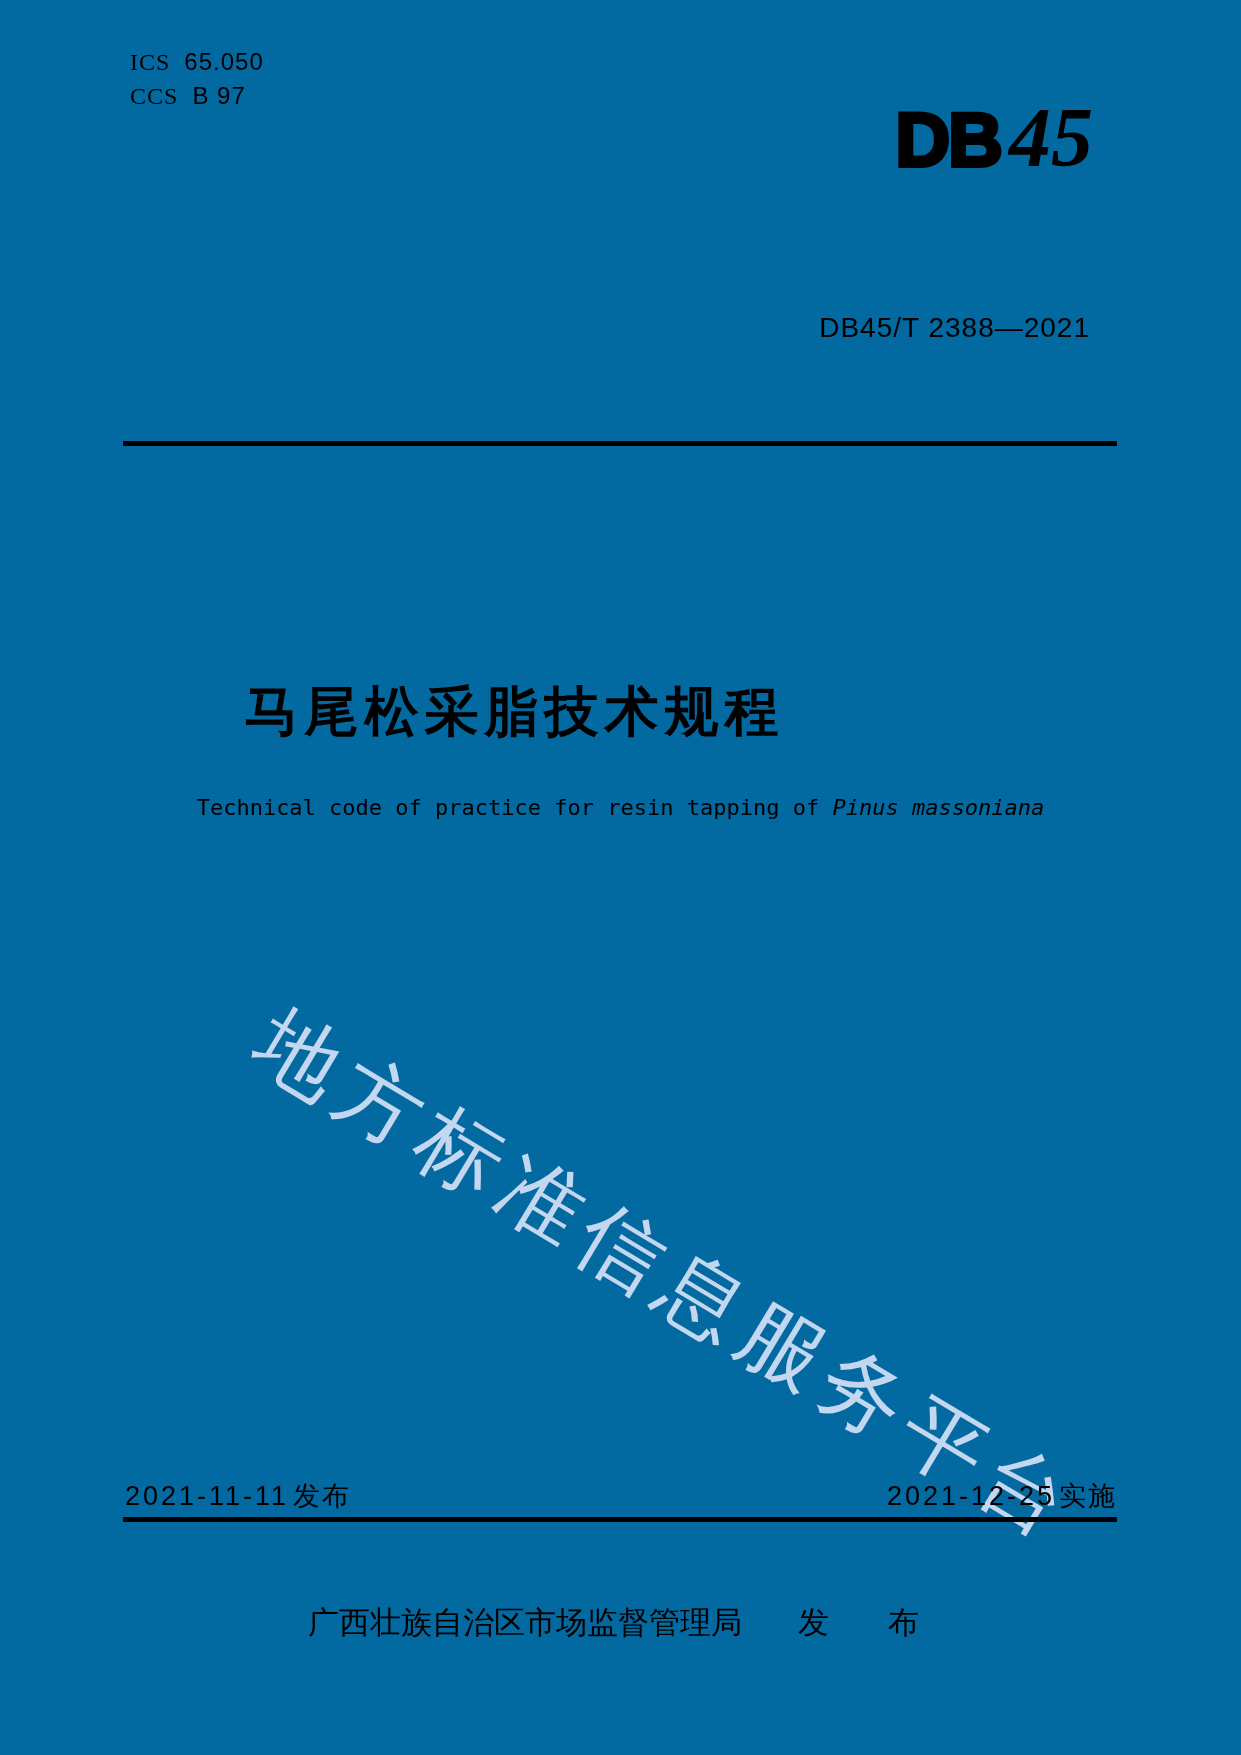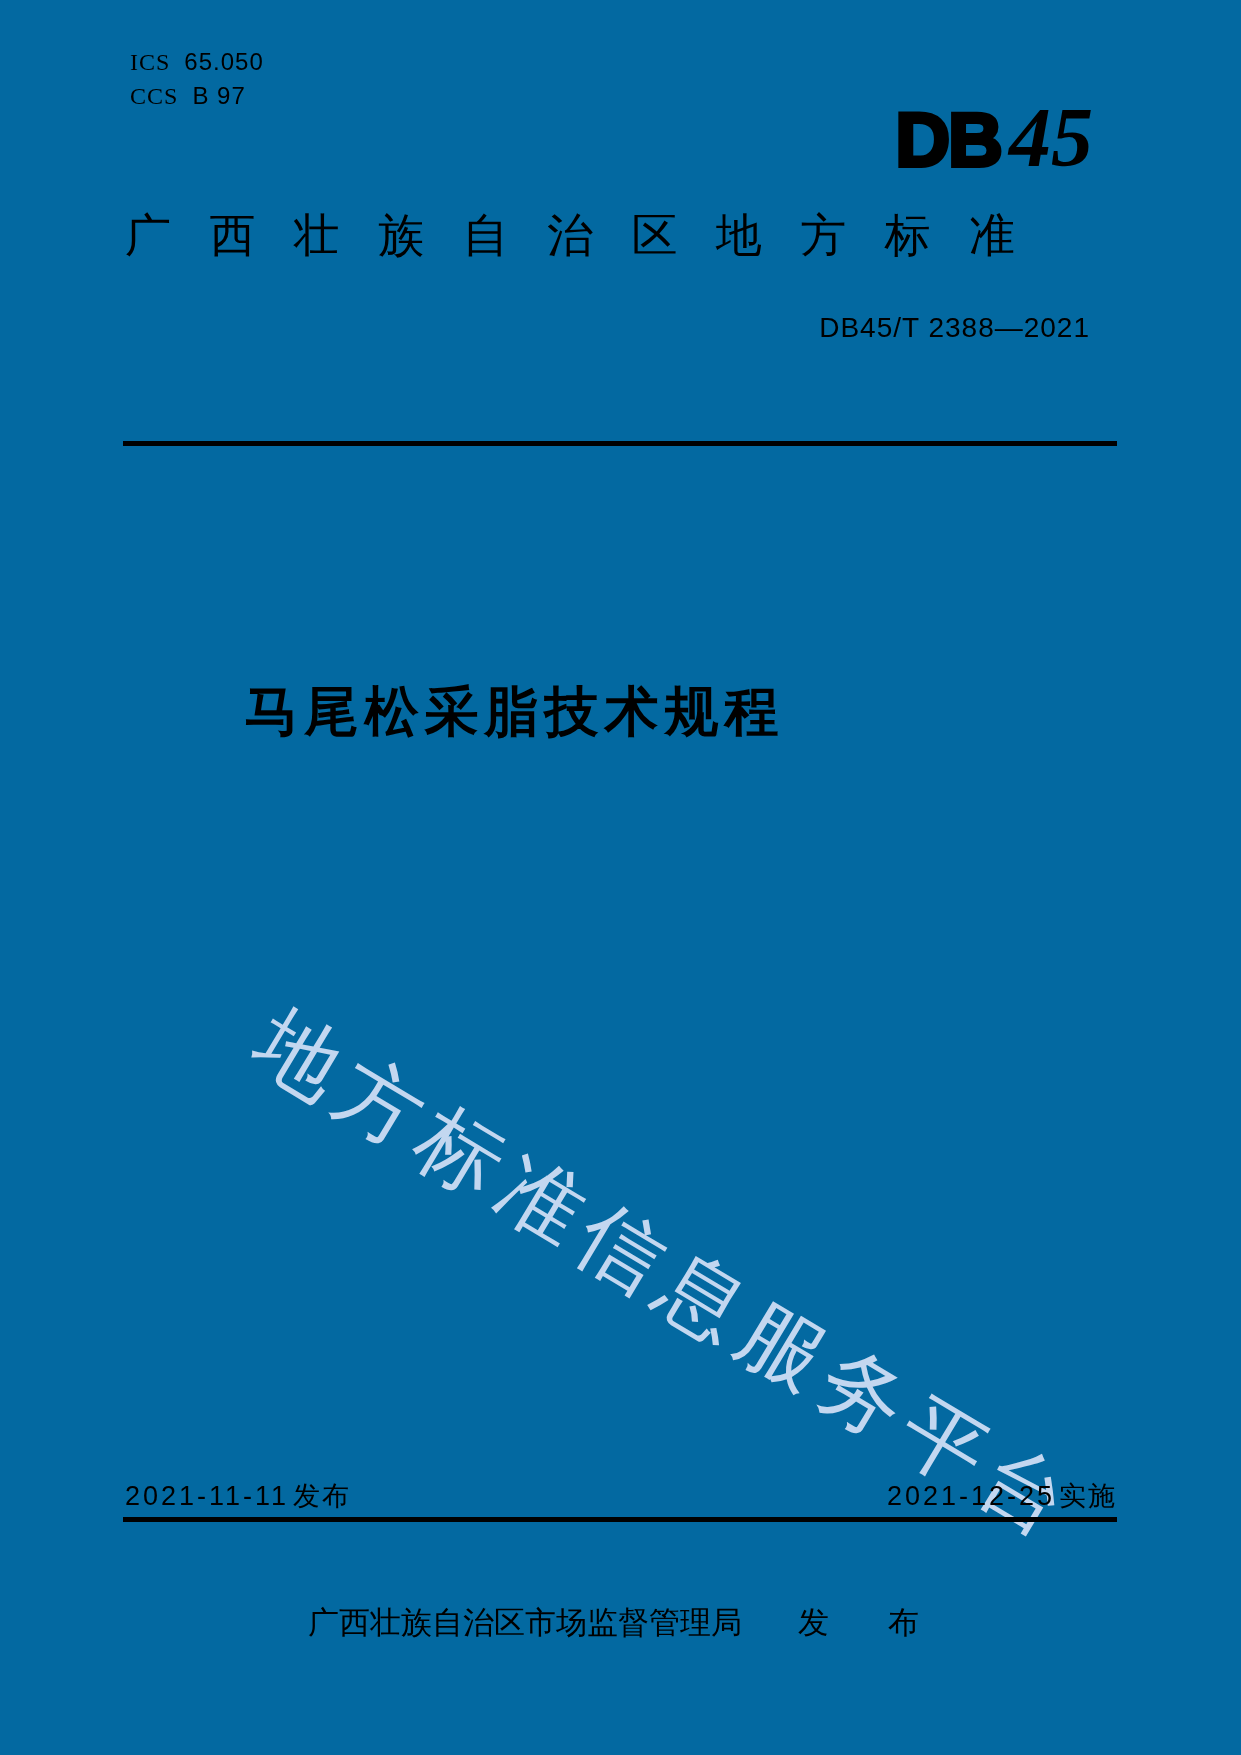--- a/index.html
+++ b/index.html
@@ -179,28 +179,30 @@
   </div>
 
   <div class="code-line ccs">
     <span class="code-label">CCS</span><span>B 97</span>
   </div>
 
   <div class="logo">
     <span class="logo-db">DB</span><span class="logo-num">45</span>
   </div>
 
-  <div class="standard-category">广西壮族自治区地方标准</div>
 
   <div class="standard-number">DB45/T 2388—2021</div>
 
   <div class="rule top-rule"></div>
 
   <div class="doc-title">马尾松采脂技术规程</div>
 
+  <div class="doc-title-en">
+    <span>Technical code of practice for resin tapping of </span><span class="species">Pinus massoniana</span>
+  </div>
 
   <div class="watermark">地方标准信息服务平台</div>
 
   <div class="date-row">
     <div>
       <span class="date-num">2021-11-11</span><span class="date-label">发布</span>
     </div>
     <div>
       <span class="date-num">2021-12-25</span><span class="date-label">实施</span>
     </div>

